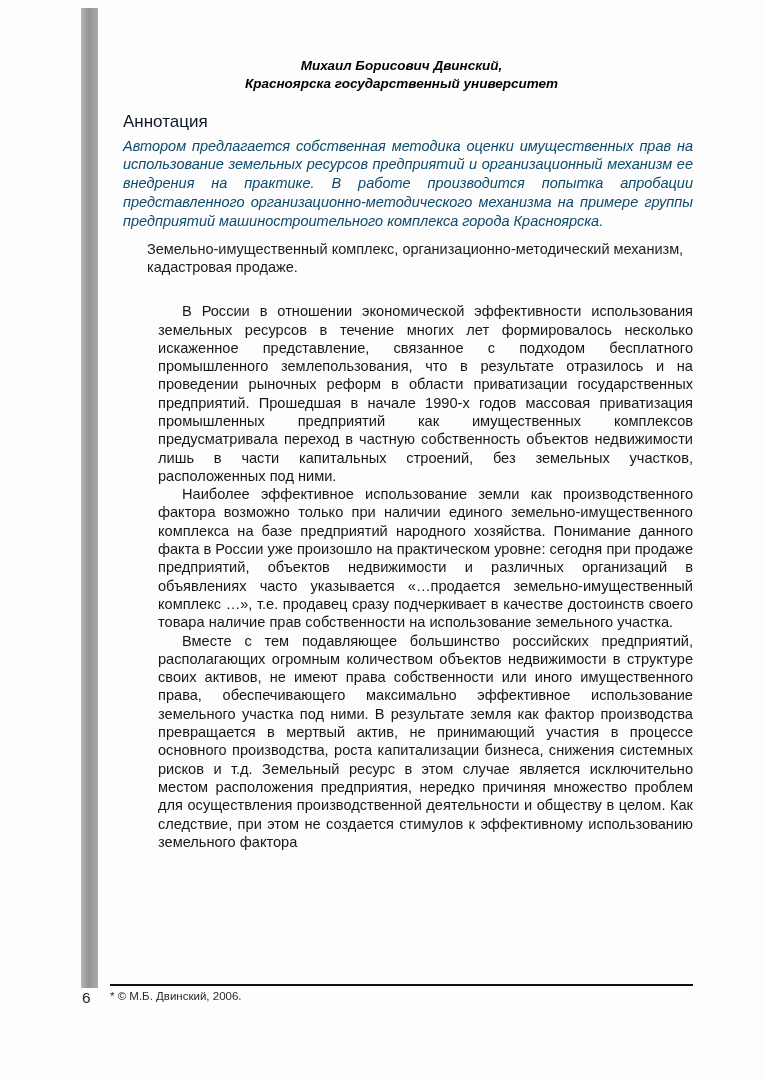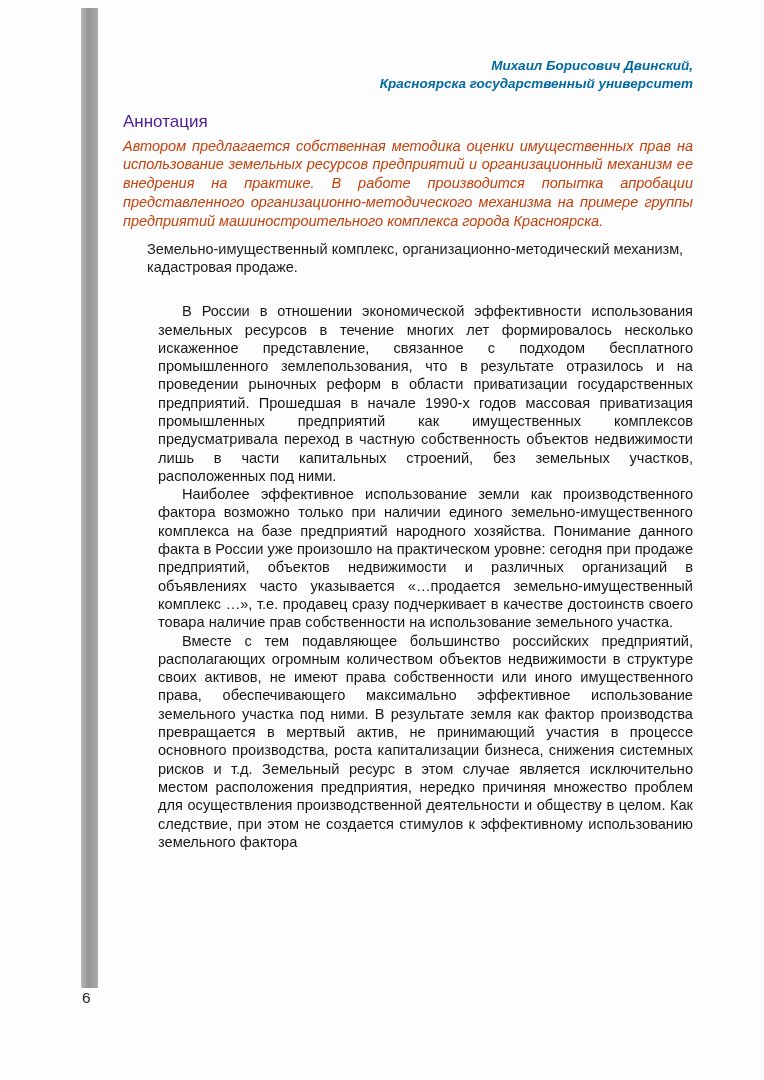--- a/index.html
+++ b/index.html
@@ -30,55 +30,55 @@
   }
 
   .content {
     position: absolute;
     left: 110px;
     top: 57px;
     width: 583px;
   }
 
   .author-block {
-    text-align: right;
+    text-align: center;
     font-style: italic;
     font-weight: bold;
     font-size: 13.5px;
     line-height: 1.32;
-    color: #0369a1;
+    color: #000000;
   }
 
   .title {
     margin-top: 25px;
     font-size: 20.5px;
     font-weight: bold;
     line-height: 1.2;
     letter-spacing: -0.3px;
     color: #141414;
   }
 
   .annotation-section {
     margin-top: 19px;
     padding-left: 13px;
   }
 
   .gray-heading {
     font-size: 17px;
     font-weight: 400;
-    color: #4c1d95;
+    color: #0f172a;
     margin-bottom: 5px;
   }
 
   .abstract {
     font-style: italic;
     font-size: 14.5px;
     line-height: 18.8px;
     text-align: justify;
-    color: #c2410c;
+    color: #0c4a6e;
     margin-bottom: 9px;
   }
 
   .keywords {
     padding-left: 24px;
     font-size: 14.5px;
     line-height: 18.8px;
     text-align: left;
     color: #1b1b1b;
   }
@@ -140,16 +140,19 @@
     </div>
 
     <div class="body-text">
       <p>В России в отношении экономической эффективности использования земельных ресурсов в течение многих лет формировалось несколько искаженное представление, связанное с подходом бесплатного промышленного землепользования, что в результате отразилось и на проведении рыночных реформ в области приватизации государственных предприятий. Прошедшая в начале 1990-х годов массовая приватизация промышленных предприятий как имущественных комплексов предусматривала переход в частную собственность объектов недвижимости лишь в части капитальных строений, без земельных участков, расположенных под ними.</p>
       <p>Наиболее эффективное использование земли как производственного фактора возможно только при наличии единого земельно-имущественного комплекса на базе предприятий народного хозяйства. Понимание данного факта в России уже произошло на практическом уровне: сегодня при продаже предприятий, объектов недвижимости и различных организаций в объявлениях часто указывается «…продается земельно-имущественный комплекс …», т.е. продавец сразу подчеркивает в качестве достоинств своего товара наличие прав собственности на использование земельного участка.</p>
       <p>Вместе с тем подавляющее большинство российских предприятий, располагающих огромным количеством объектов недвижимости в структуре своих активов, не имеют права собственности или иного имущественного права, обеспечивающего максимально эффективное использование земельного участка под ними. В результате земля как фактор производства превращается в мертвый актив, не принимающий участия в процессе основного производства, роста капитализации бизнеса, снижения системных рисков и т.д. Земельный ресурс в этом случае является исключительно местом расположения предприятия, нередко причиняя множество проблем для осуществления производственной деятельности и обществу в целом. Как следствие, при этом не создается стимулов к эффективному использованию земельного фактора</p>
     </div>
 
   </div>
 
+  <div class="footer">
+    <div class="footnote">* © М.Б. Двинский, 2006.</div>
+  </div>
 
   <div class="page-number">6</div>
 
 </div>
 
 </body></html>

